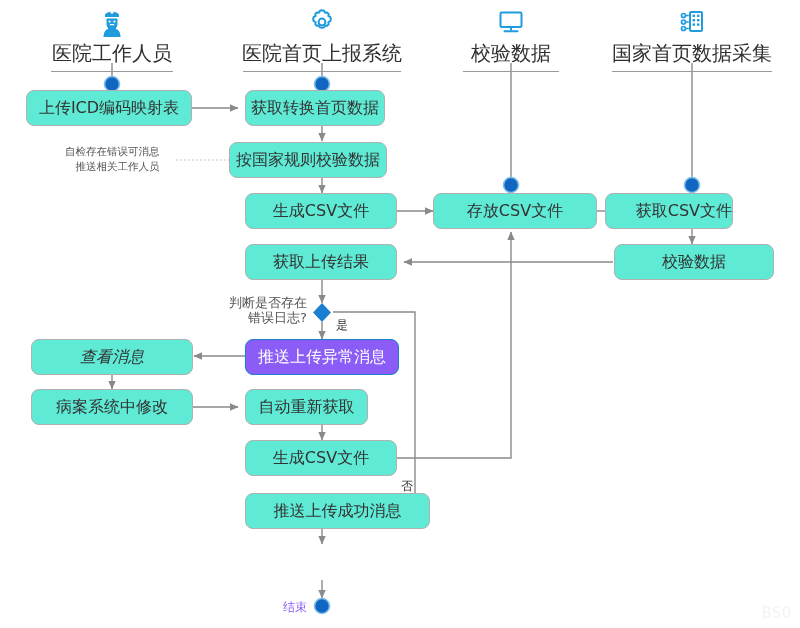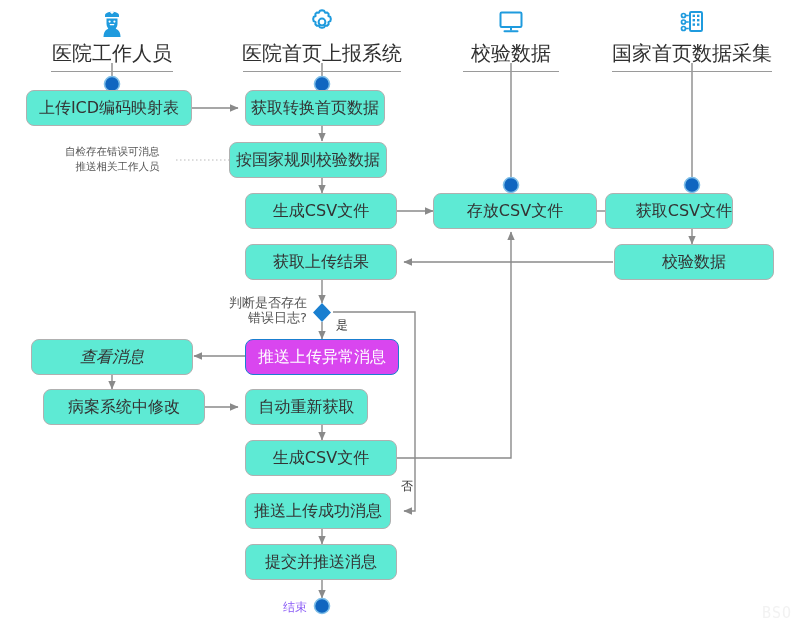--- a/index.html
+++ b/index.html
@@ -46,21 +46,21 @@
     background:#5eead4;
     color:#333333;
     font-size:16px;
     display:flex;
     align-items:center;
     justify-content:center;
     white-space:nowrap;
     height:36px;
   }
   .node.accent{
-    background:#d946ef;
+    background:#8b5cf6;
     border-color:#1a7fd0;
     color:#ffffff;
   }
 
   
   .note{
     position:absolute;
     font-size:10.5px;
     color:#555555;
     line-height:15px;
@@ -255,39 +255,36 @@
   </div>
 
   <div class="node accent" style="left:245px;top:339px;width:154px;">
     <span>推送上传异常消息</span>
   </div>
 
   <div class="node" style="left:31px;top:339px;width:162px;font-style:italic;">
     <span>查看消息</span>
   </div>
 
-  <div class="node" style="left:31px;top:389px;width:162px;margin-left:12px;">
+  <div class="node" style="left:31px;top:389px;width:162px;">
     <span>病案系统中修改</span>
   </div>
 
   <div class="node" style="left:245px;top:389px;width:123px;">
     <span>自动重新获取</span>
   </div>
 
   <div class="node" style="left:245px;top:440px;width:152px;">
     <span>生成CSV文件</span>
   </div>
 
-  <div class="node" style="left:245px;top:493px;width:146px;">
+  <div class="node" style="left:245px;top:493px;width:185px;">
     <span>推送上传成功消息</span>
   </div>
 
-  <div class="node" style="left:245px;top:544px;width:152px;">
-    <span>提交并推送消息</span>
-  </div>
 
   <div class="note" style="left:65px;top:144px;">
     <div>自检存在错误可消息</div>
     <div>推送相关工作人员</div>
   </div>
 
   <div class="note" style="left:229px;top:295px;font-size:13px;line-height:15px;">
     <div>判断是否存在</div>
     <div>错误日志?</div>
   </div>

